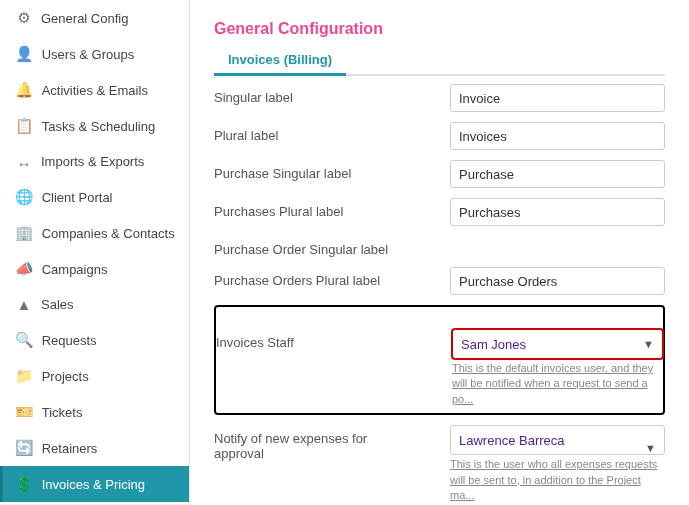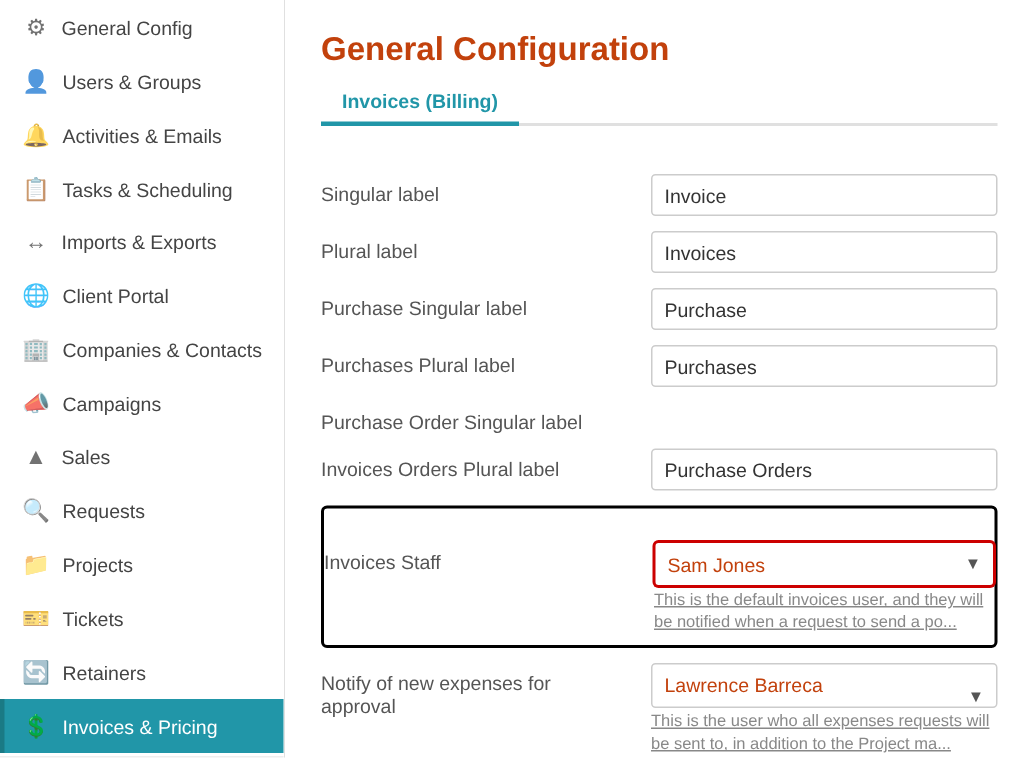--- a/index.html
+++ b/index.html
@@ -39,29 +39,29 @@
     .sidebar-divider { height: 1px; background: #eee; margin: 2px 0; }
 
     
     .main {
       flex: 1;
       overflow-y: auto;
       padding: 20px 24px;
       background: #fff;
     }
     .page-title {
-      font-size: 22px;
+      font-size: 16px;
       font-weight: bold;
-      color: #c2410c;
+      color: #ec4899;
       margin-bottom: 8px;
     }
     .tab-bar {
       display: flex;
       border-bottom: 2px solid #e0e0e0;
-      margin-bottom: 32px;
+      margin-bottom: 8px;
     }
     .tab {
       padding: 6px 14px;
       cursor: pointer;
       color: #888;
       font-size: 13px;
       border-bottom: 3px solid transparent;
       margin-bottom: -2px;
     }
     .tab.active {
@@ -79,20 +79,21 @@
     .form-label {
       width: 220px;
       min-width: 220px;
       padding-right: 14px;
       padding-top: 6px;
       font-size: 13px;
       color: #555;
     }
     .form-control-wrap {
       flex: 1;
+      margin-left: 16px;
     }
     .form-input {
       width: 100%;
       max-width: 260px;
       padding: 4px 8px;
       border: 1px solid #ccc;
       border-radius: 3px;
       font-size: 13px;
       color: #333;
       height: 28px;
@@ -105,21 +106,21 @@
       max-width: 260px;
       background: #fff;
       box-shadow: 0 0 0 1px #cc0000;
     }
     .form-select {
       flex: 1;
       border: none;
       outline: none;
       padding: 4px 8px;
       font-size: 13px;
-      color: #c2410c;
+      color: #4c1d95;
       height: 28px;
       background: transparent;
       appearance: none;
       -webkit-appearance: none;
     }
     .select-arrow {
       padding: 0 8px;
       color: #555;
       pointer-events: none;
       font-size: 11px;
@@ -230,21 +231,21 @@
     <div class="form-control-wrap">
       <input class="form-input" type="text" value="Purchases" style="">
     </div>
   </div>
 
   <div class="form-row">
     <div class="form-label">Purchase Order Singular label</div>
   </div>
 
   <div class="form-row">
-    <div class="form-label">Invoices Orders Plural label</div>
+    <div class="form-label">Purchase Orders Plural label</div>
     <div class="form-control-wrap">
       <input class="form-input" type="text" value="Purchase Orders" style="">
     </div>
   </div>
 
   <div style="border: 2px solid #000000; border-radius:4px; padding: 22px 0 4px 0; margin-bottom:10px;">
     <div class="form-row" style="margin-bottom:2px;">
       <div class="form-label">Invoices Staff</div>
       <div class="form-control-wrap">
         <div class="form-select-wrap">

